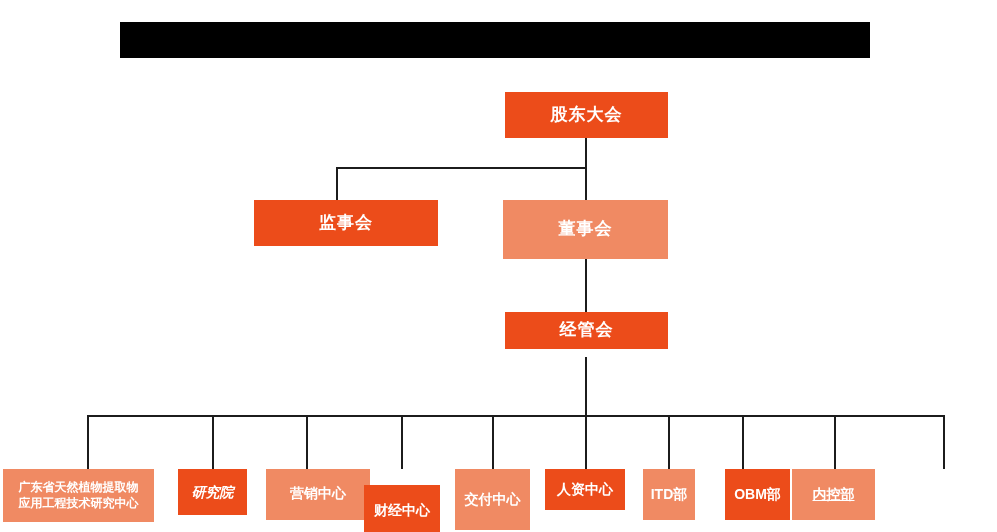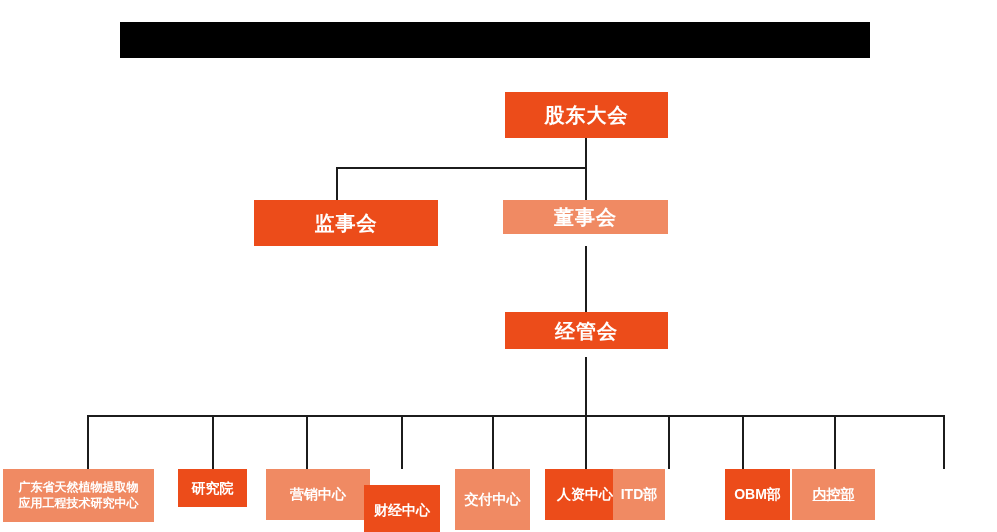--- a/index.html
+++ b/index.html
@@ -26,43 +26,43 @@
     background: var(--line, #1c1c1c);
   }
   .box {
     position: absolute;
     display: flex;
     align-items: center;
     justify-content: center;
     text-align: center;
     color: var(--text_on_box, #ffffff);
     font-weight: bold;
-    font-size: 20px;
+    font-size: 17px;
     letter-spacing: 1px;
     line-height: 1.3;
     box-sizing: border-box;
   }
   .primary   { background: var(--primary, #EC4C1A); }
   .secondary { background: var(--secondary, #F08A63); }
 
   
   .n-shareholders { left: 505px; top: 92px;  width: 163px; height: 46px; }
   .n-supervisory  { left: 254px; top: 200px; width: 184px; height: 46px; }
-  .n-board        { left: 503px; top: 200px; width: 165px; height: 34px; }
+  .n-board        { left: 503px; top: 200px; width: 165px; height: 59px; }
   .n-management   { left: 505px; top: 312px; width: 163px; height: 37px; }
 
   
   .dept { font-size: 14px; letter-spacing: 0; }
   .d0 { left: 3px;   top: 469px; width: 151px; height: 53px; font-size: 12px; padding: 0 10px; }
-  .d1 { left: 178px; top: 469px; width: 69px;  height: 38px; }
-  .d2 { left: 266px; top: 469px; width: 104px;  height: 51px; }
+  .d1 { left: 178px; top: 469px; width: 69px;  height: 46px; font-style: italic; }
+  .d2 { left: 266px; top: 469px; width: 104px;  height: 51px; font-family: Liberation Mono, monospace; }
   .d3 { left: 364px; top: 469px; width: 76px;  height: 51px; margin-top: 16px; }
   .d4 { left: 455px; top: 469px; width: 75px;  height: 61px; }
-  .d5 { left: 545px; top: 469px; width: 80px;  height: 51px; }
-  .d6 { left: 613px; top: 469px; width: 52px;  height: 51px; }
+  .d5 { left: 545px; top: 469px; width: 80px;  height: 41px; }
+  .d6 { left: 643px; top: 469px; width: 52px;  height: 51px; }
   .d7 { left: 710px; top: 469px; width: 65px;  height: 51px; margin-left: 15px; }
   .d8 { left: 792px; top: 469px; width: 83px;  height: 51px; text-decoration: underline; }
   .d9 { left: 895px; top: 469px; width: 92px;  height: 51px; }
 
   
   .l-sh-down    { left: 585px; top: 138px; width: 2px;   height: 62px; }
   .l-branch-h   { left: 336px; top: 167px; width: 251px; height: 2px;  }
   .l-branch-v   { left: 336px; top: 167px; width: 2px;   height: 33px; }
   .l-board-down { left: 585px; top: 246px; width: 2px;   height: 66px; }
   .l-mgmt-down  { left: 585px; top: 357px; width: 2px;   height: 112px; }

